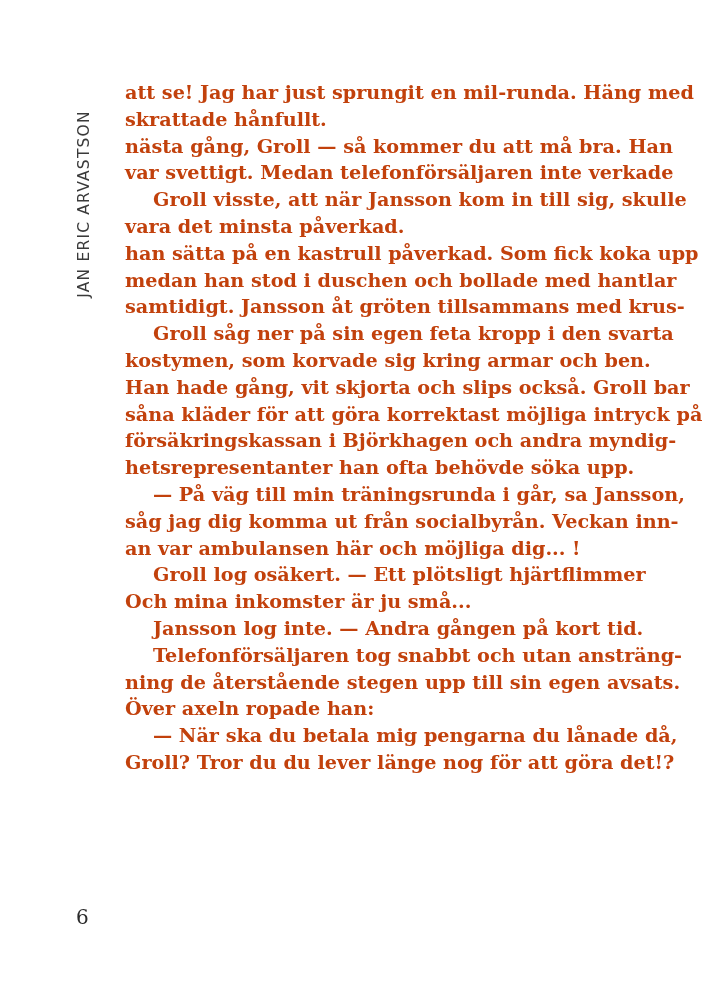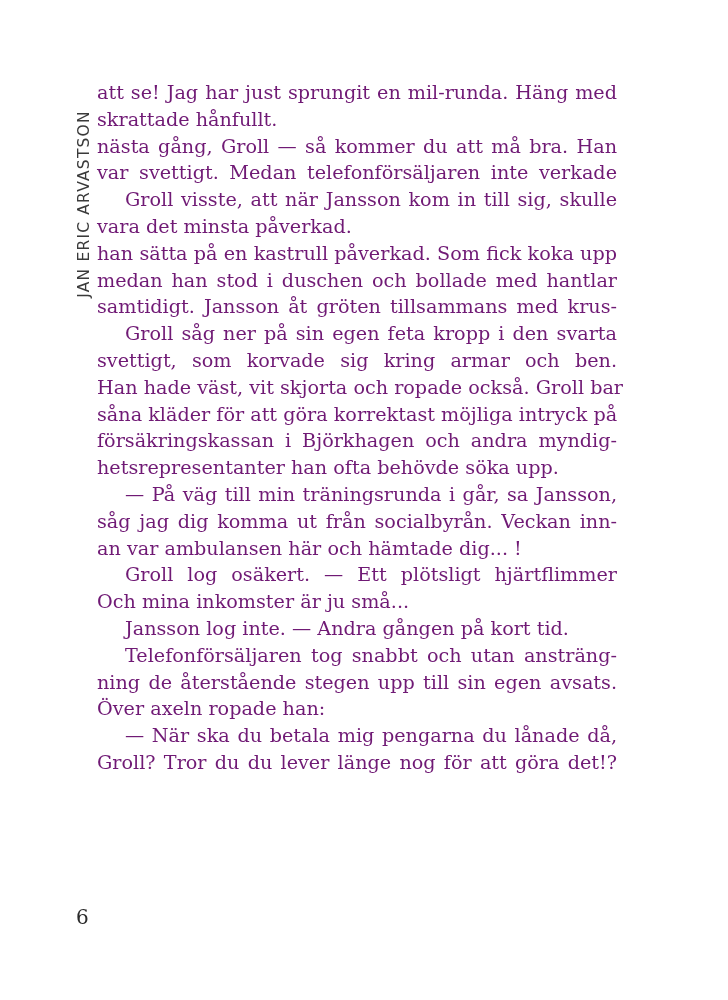--- a/index.html
+++ b/index.html
@@ -25,27 +25,28 @@
     display: block;
     transform: rotate(-90deg);
     white-space: nowrap;
     font-family: "DejaVu Sans", sans-serif;
     font-size: 15.5px;
     letter-spacing: 1.2px;
     color: #3a3a3a;
   }
   .text-block {
     position: absolute;
-    left: 97px;
+    left: 125px;
     top: 80px;
     width: 520px;
     font-family: "DejaVu Serif", serif;
     font-size: 19.2px;
     line-height: 26.8px;
-    color: #701a75;
+    color: #c2410c;
+    font-weight: bold;
   }
   .line {
     display: block;
     white-space: nowrap;
     text-align: justify;
     text-align-last: justify;
     height: 26.8px;
   }
   .line.last { text-align-last: left; }
   .line.indent { padding-left: 28px; }
@@ -70,28 +71,28 @@
     <span class="line">att se! Jag har just sprungit en mil-runda. Häng med</span>
     <span class="line last">skrattade hånfullt.</span>
     <span class="line">nästa gång, Groll — så kommer du att må bra. Han</span>
     <span class="line">var svettigt. Medan telefonförsäljaren inte verkade</span>
     <span class="line indent">Groll visste, att när Jansson kom in till sig, skulle</span>
     <span class="line last">vara det minsta påverkad.</span>
     <span class="line">han sätta på en kastrull påverkad. Som fick koka upp</span>
     <span class="line">medan han stod i duschen och bollade med hantlar</span>
     <span class="line">samtidigt. Jansson åt gröten tillsammans med krus-</span>
     <span class="line indent">Groll såg ner på sin egen feta kropp i den svarta</span>
-    <span class="line">svettigt, som korvade sig kring armar och ben.</span>
-    <span class="line">Han hade väst, vit skjorta och ropade också. Groll bar</span>
+    <span class="line">kostymen, som korvade sig kring armar och ben.</span>
+    <span class="line">Han hade gång, vit skjorta och slips också. Groll bar</span>
     <span class="line">såna kläder för att göra korrektast möjliga intryck på</span>
     <span class="line">försäkringskassan i Björkhagen och andra myndig-</span>
     <span class="line last">hetsrepresentanter han ofta behövde söka upp.</span>
     <span class="line indent">— På väg till min träningsrunda i går, sa Jansson,</span>
     <span class="line">såg jag dig komma ut från socialbyrån. Veckan inn-</span>
-    <span class="line last">an var ambulansen här och hämtade dig... !</span>
+    <span class="line last">an var ambulansen här och möjliga dig... !</span>
     <span class="line indent">Groll log osäkert. — Ett plötsligt hjärtflimmer</span>
     <span class="line last">Och mina inkomster är ju små...</span>
     <span class="line indent last">Jansson log inte. — Andra gången på kort tid.</span>
     <span class="line indent">Telefonförsäljaren tog snabbt och utan ansträng-</span>
     <span class="line">ning de återstående stegen upp till sin egen avsats.</span>
     <span class="line last">Över axeln ropade han:</span>
     <span class="line indent">— När ska du betala mig pengarna du lånade då,</span>
     <span class="line">Groll? Tror du du lever länge nog för att göra det!?</span>
   </div>
 

